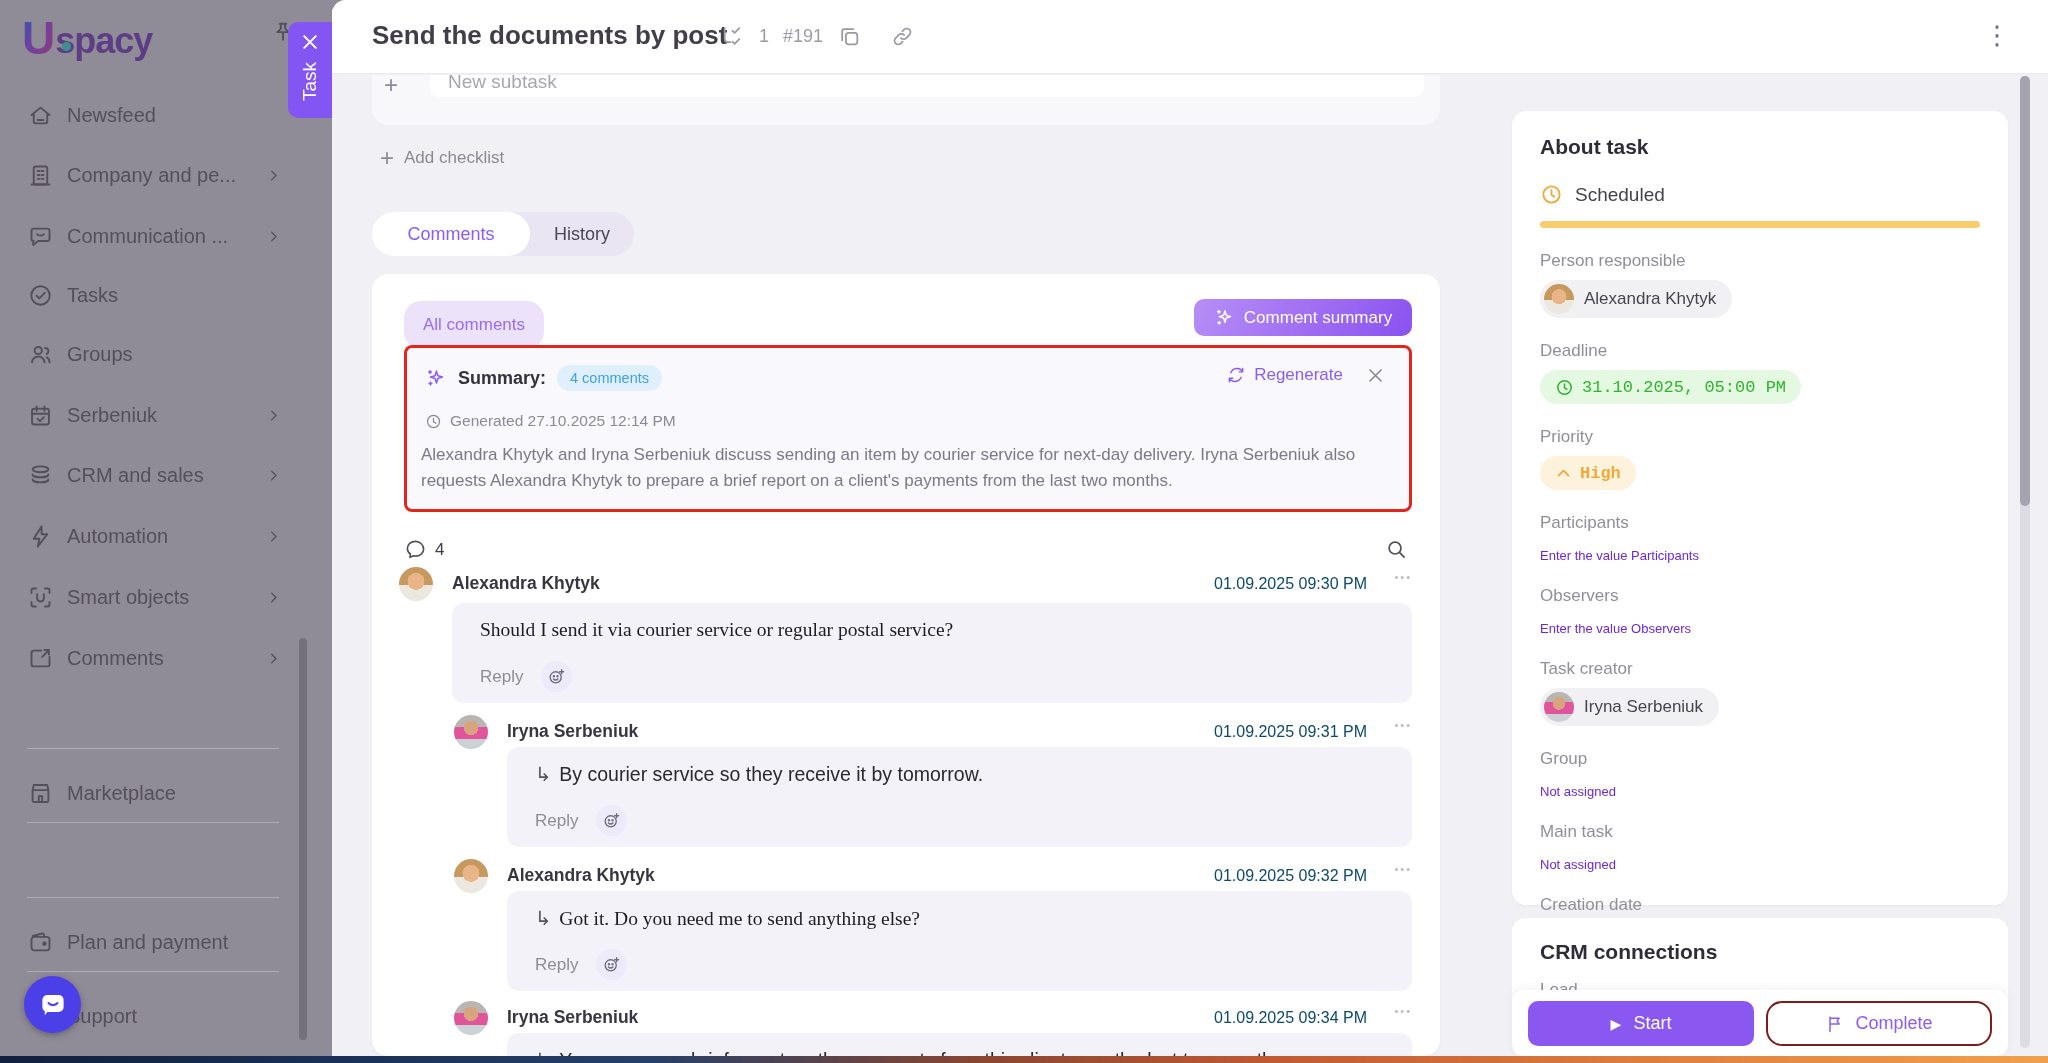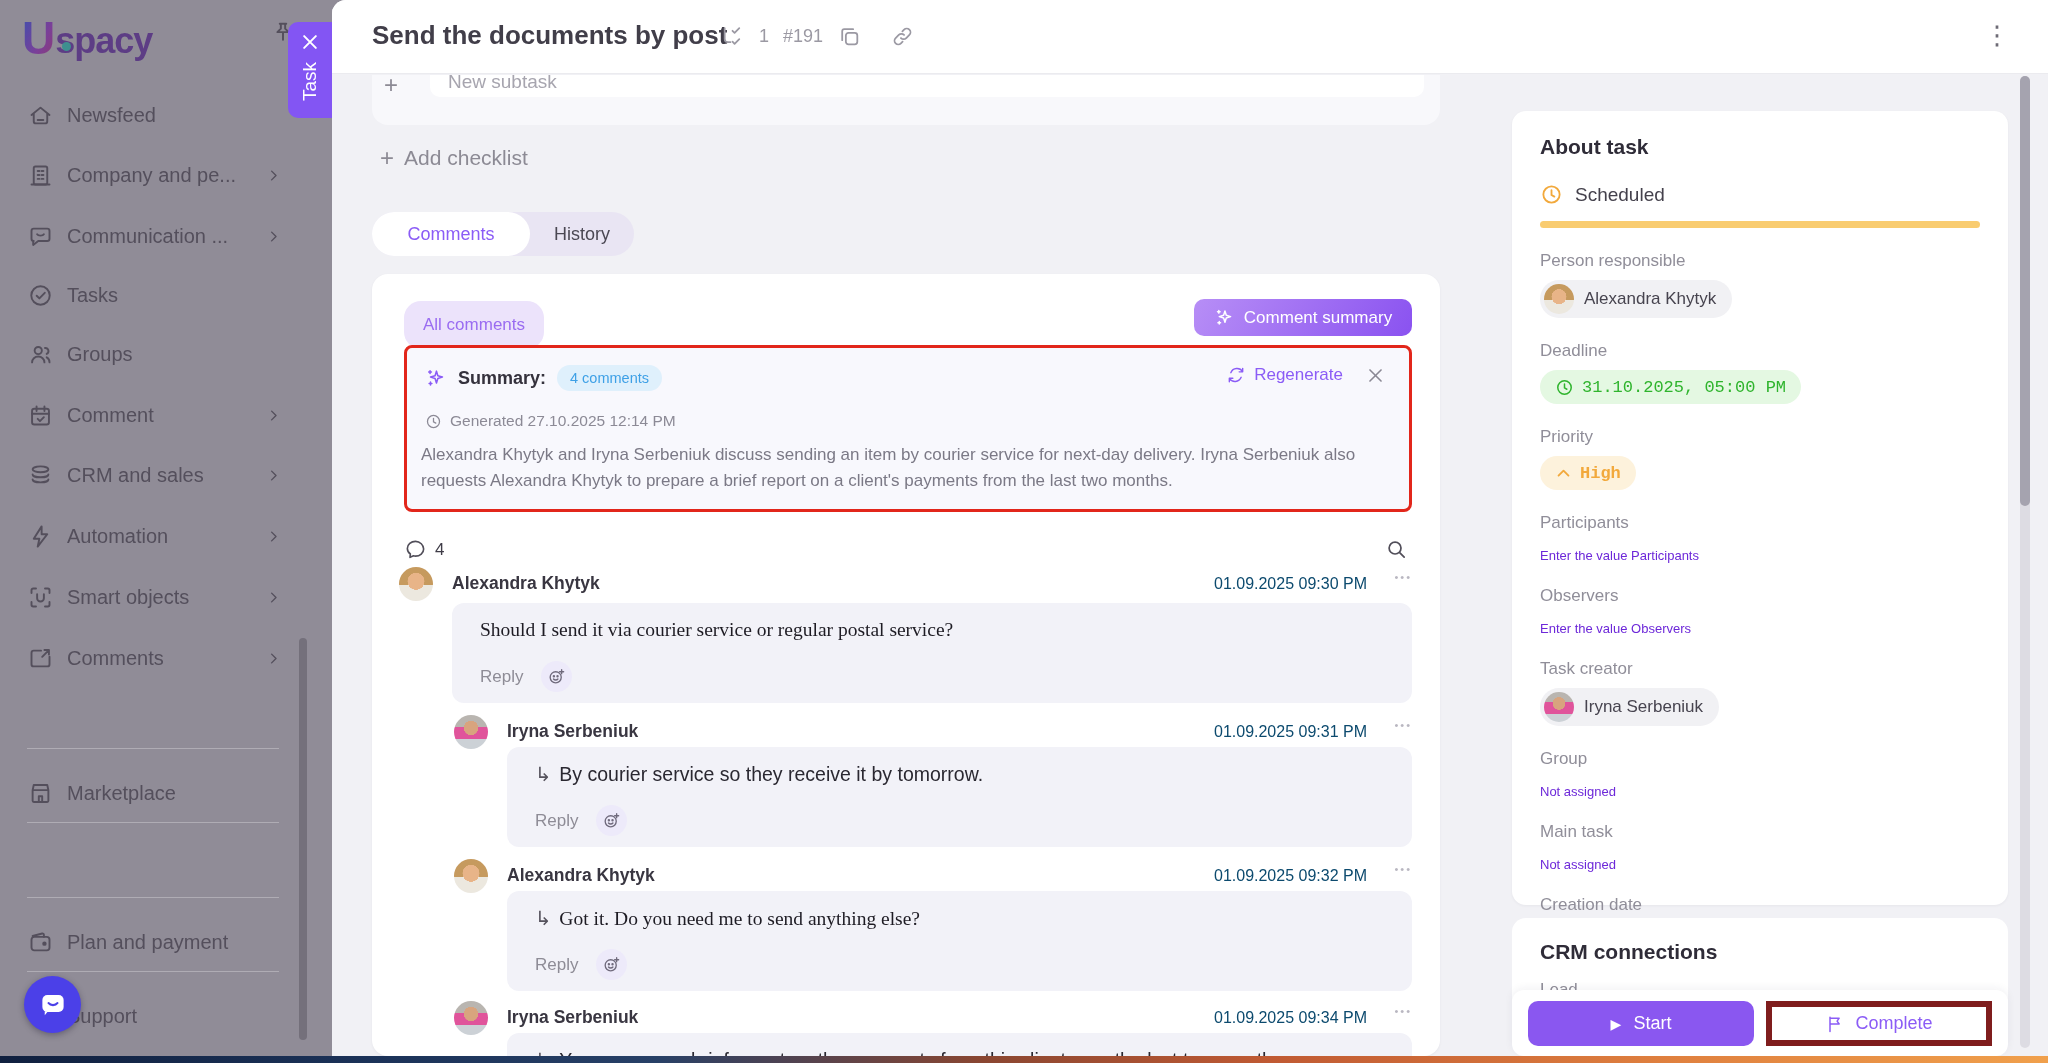--- a/index.html
+++ b/index.html
@@ -43,21 +43,21 @@
   
   .subcard { position:absolute; left:40px; top:75px; width:1068px; height:50px; background:#f8f8fb;
              border-radius:0 0 16px 16px; overflow:hidden; }
   .subplus { position:absolute; left:12px; top:-4px; font-size:24px; color:#8c8a94; }
   .subinput { position:absolute; left:58px; top:-22px; width:994px; height:44px; background:#fff; border:none;
               border-radius:10px; font-size:19px; color:#8c8a94; padding:14px 18px 0; outline:none; }
   .subinput::placeholder { color:#a7a5af; }
 
   .addcheck { position:absolute; left:48px; top:146px; display:flex; align-items:center; gap:10px; color:#8c8a94; cursor:pointer; }
   .addcheck .pl { font-size:24px; line-height:24px; }
-  .addcheck .tx { font-size:21px; }
+  .addcheck .tx { font-size:17px; }
 
   
   .tabs { position:absolute; left:40px; top:212px; height:44px; width:262px; background:#e9e5f3; border-radius:24px; }
   .tab-active { position:absolute; left:0; top:0; height:44px; width:158px; background:#fff; border-radius:24px;
                 display:flex; align-items:center; justify-content:center; font-size:18px; font-weight:500; color:#8b5cf6; cursor:pointer; }
   .tab-idle { position:absolute; left:158px; top:0; height:44px; width:104px; display:flex; align-items:center;
               justify-content:center; font-size:18px; color:#4b4853; cursor:pointer; }
 
   
   .ccard { position:absolute; left:40px; top:274px; width:1068px; height:782px; background:#fff; border-radius:16px;
@@ -121,21 +121,21 @@
   .bigval { margin-top:9px; font-size:21px; color:#3b3844; }
 
   .crmcard { position:absolute; left:1180px; top:918px; width:496px; height:120px; background:#fff; border-radius:14px;
              padding:22px 28px; }
   .footerbar { position:absolute; left:1180px; top:990px; width:496px; height:66px; background:#fff; border-radius:12px;
                box-shadow:0 -2px 8px rgba(40,35,60,.06); z-index:5; }
   .btn-start { position:absolute; left:16px; top:11px; width:226px; height:45px; background:#8a57f0; color:#fff;
                border:none; border-radius:10px; font-size:18px; font-weight:500; display:flex; align-items:center;
                justify-content:center; gap:12px; cursor:pointer; font-family:"Liberation Sans",sans-serif; }
   .btn-complete { position:absolute; left:254px; top:11px; width:226px; height:45px; background:#fff; color:#8b5cf6;
-                  border:6px solid #7f1d1d; border-radius:0; font-size:18px; font-weight:500; display:flex;
+                  border:2px solid #7f1d1d; border-radius:16px; font-size:18px; font-weight:500; display:flex;
                   align-items:center; justify-content:center; gap:10px; cursor:pointer; font-family:"Liberation Sans",sans-serif; }
 
   
   .main-scroll-track { position:absolute; right:18px; top:76px; width:10px; height:972px; border-radius:5px; background:#dddce3; }
   .main-scroll-thumb { position:absolute; right:18px; top:76px; width:10px; height:430px; border-radius:5px; background:#a5a3af; cursor:grab; }
 
   
   .desktop-strip { position:absolute; left:0; bottom:0; width:2048px; height:7px;
     background:linear-gradient(90deg,#10203f 0%,#1b3258 18%,#274067 32%,#8a4631 48%,#c05a33 62%,#e0813f 82%,#f0a04c 100%); }
 </style>
@@ -208,21 +208,21 @@
       </span>
     <span class="nlabel">Groups</span>
   </div>
   <div class="nav-item" style="top:397px">
     <span class="nicon">
         <svg viewBox="0 0 24 24" width="27" height="27" fill="none" stroke="currentColor" stroke-width="1.7" stroke-linecap="round" stroke-linejoin="round">
           <rect x="4.5" y="6" width="15" height="14" rx="2"></rect>
           <path d="M8.5 4v4M15.5 4v4M4.5 10.5h15M9.5 15l2 2 3.5-3.5"></path>
         </svg>
       </span>
-    <span class="nlabel">Comment</span>
+    <span class="nlabel">Serbeniuk</span>
     <span class="nchev">
         <svg width="15" height="15" viewBox="0 0 24 24" fill="none" stroke="currentColor" stroke-width="2.2" stroke-linecap="round" stroke-linejoin="round">
           <polyline points="9 5 16 12 9 19"></polyline>
         </svg>
       </span>
   </div>
   <div class="nav-item" style="top:457px">
     <span class="nicon">
         <svg viewBox="0 0 24 24" width="27" height="27" fill="none" stroke="currentColor" stroke-width="1.7" stroke-linecap="round">
           <ellipse cx="12" cy="6.5" rx="7" ry="2.6"></ellipse>

